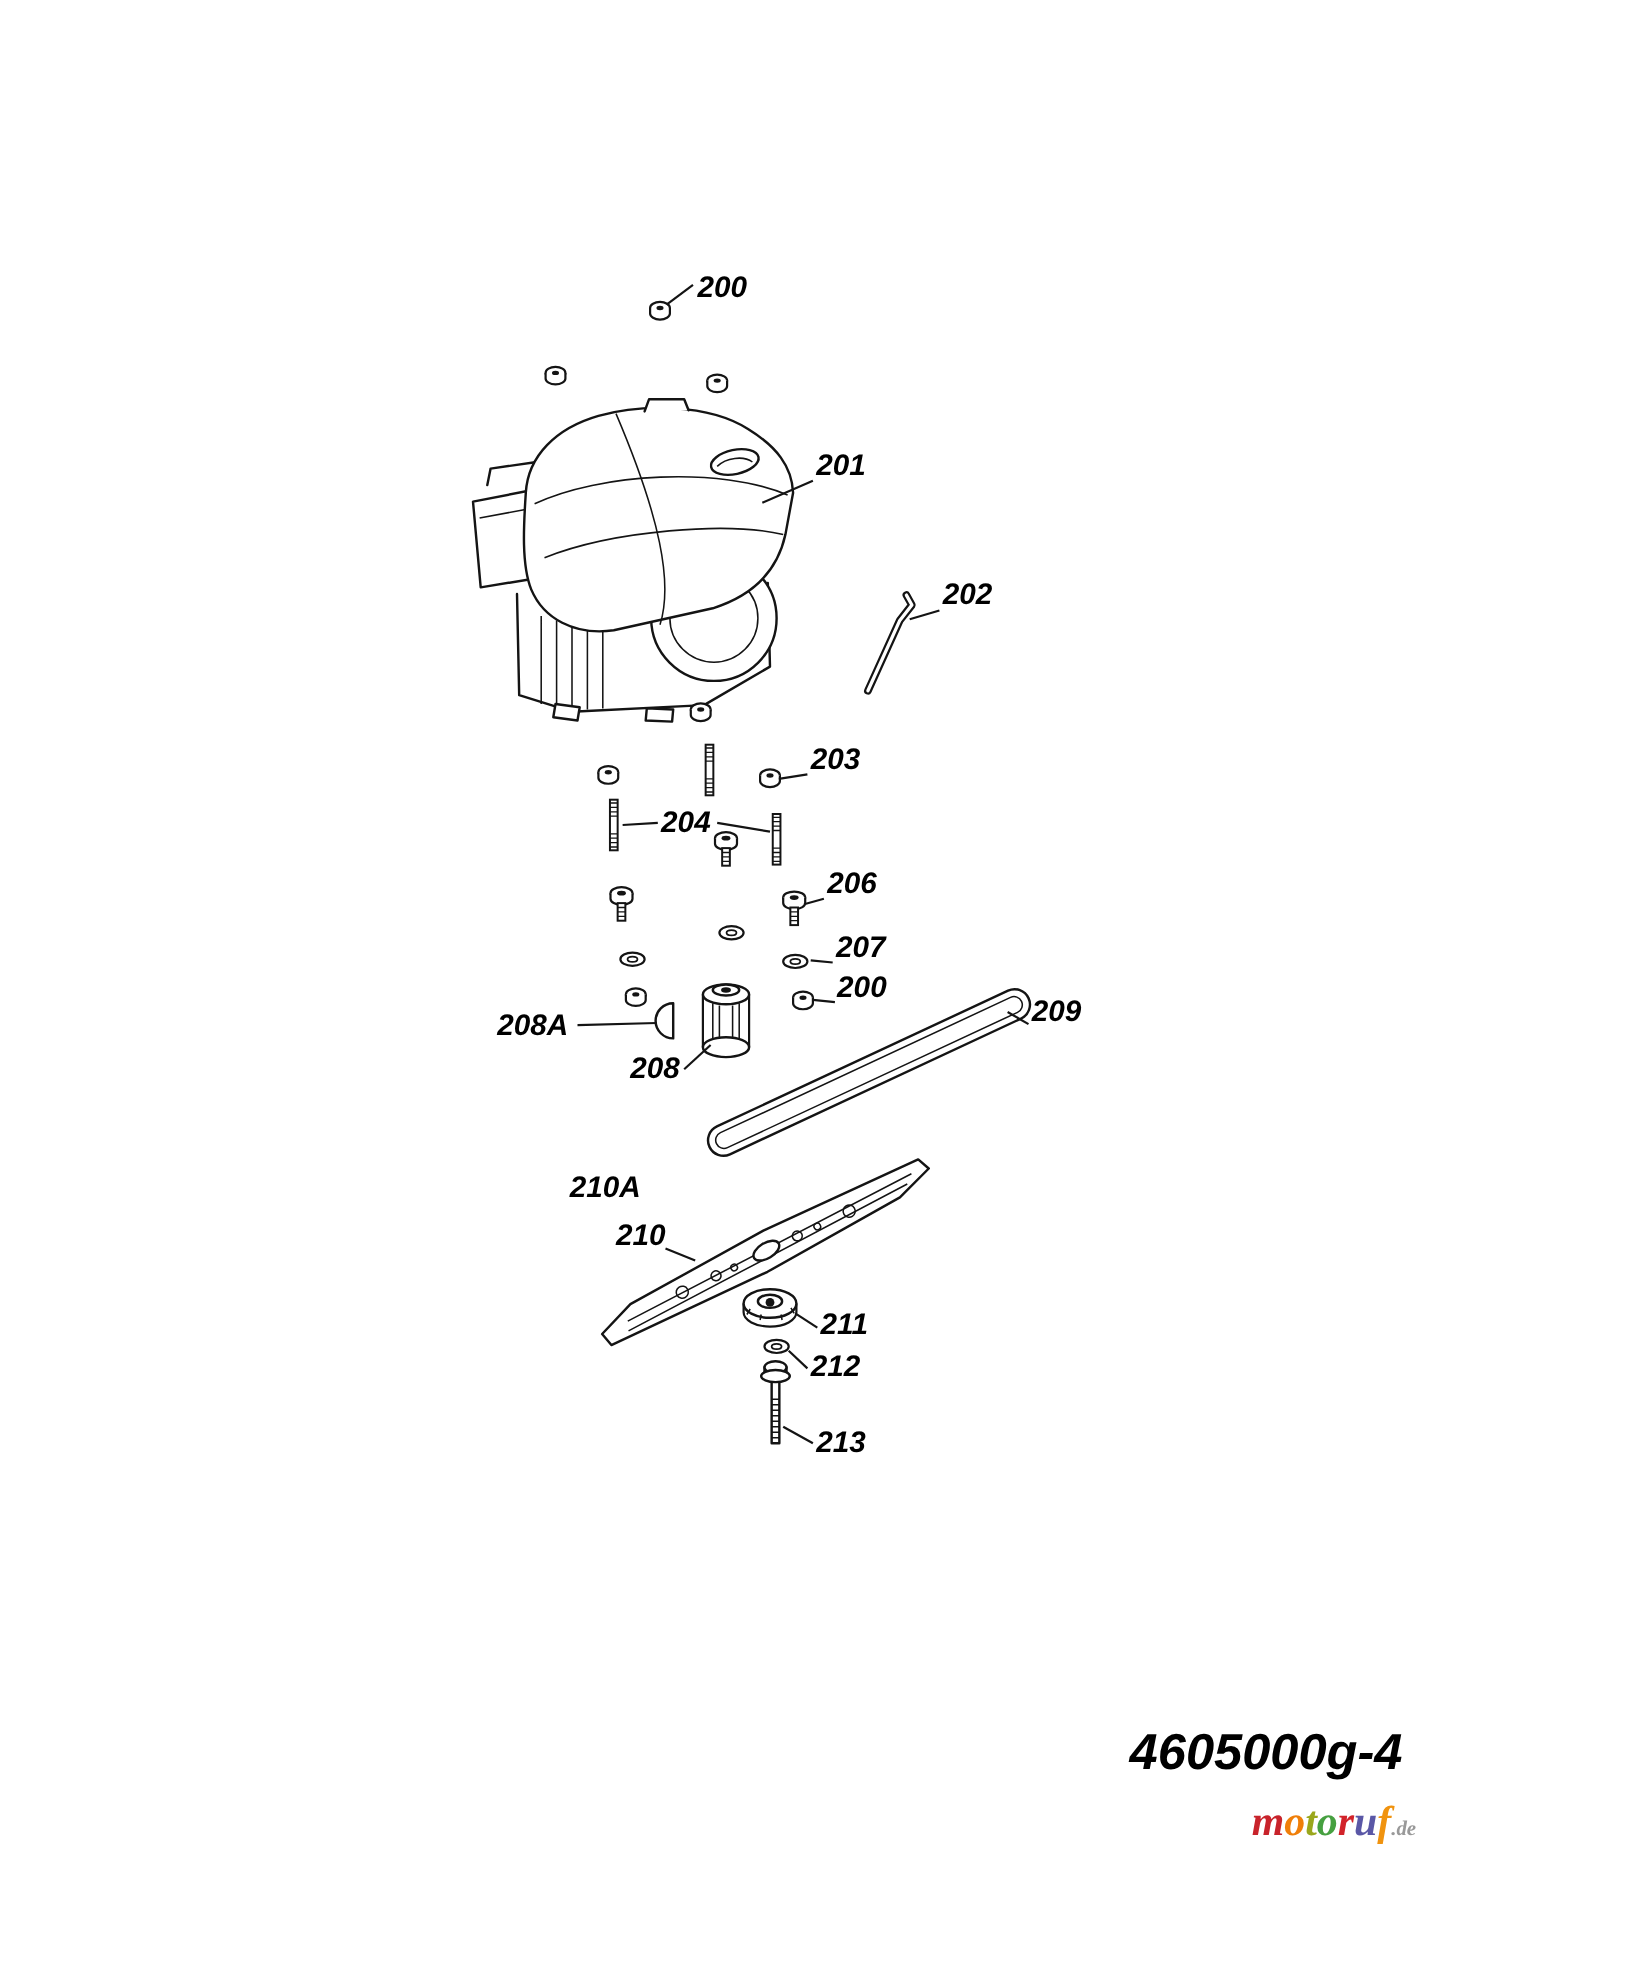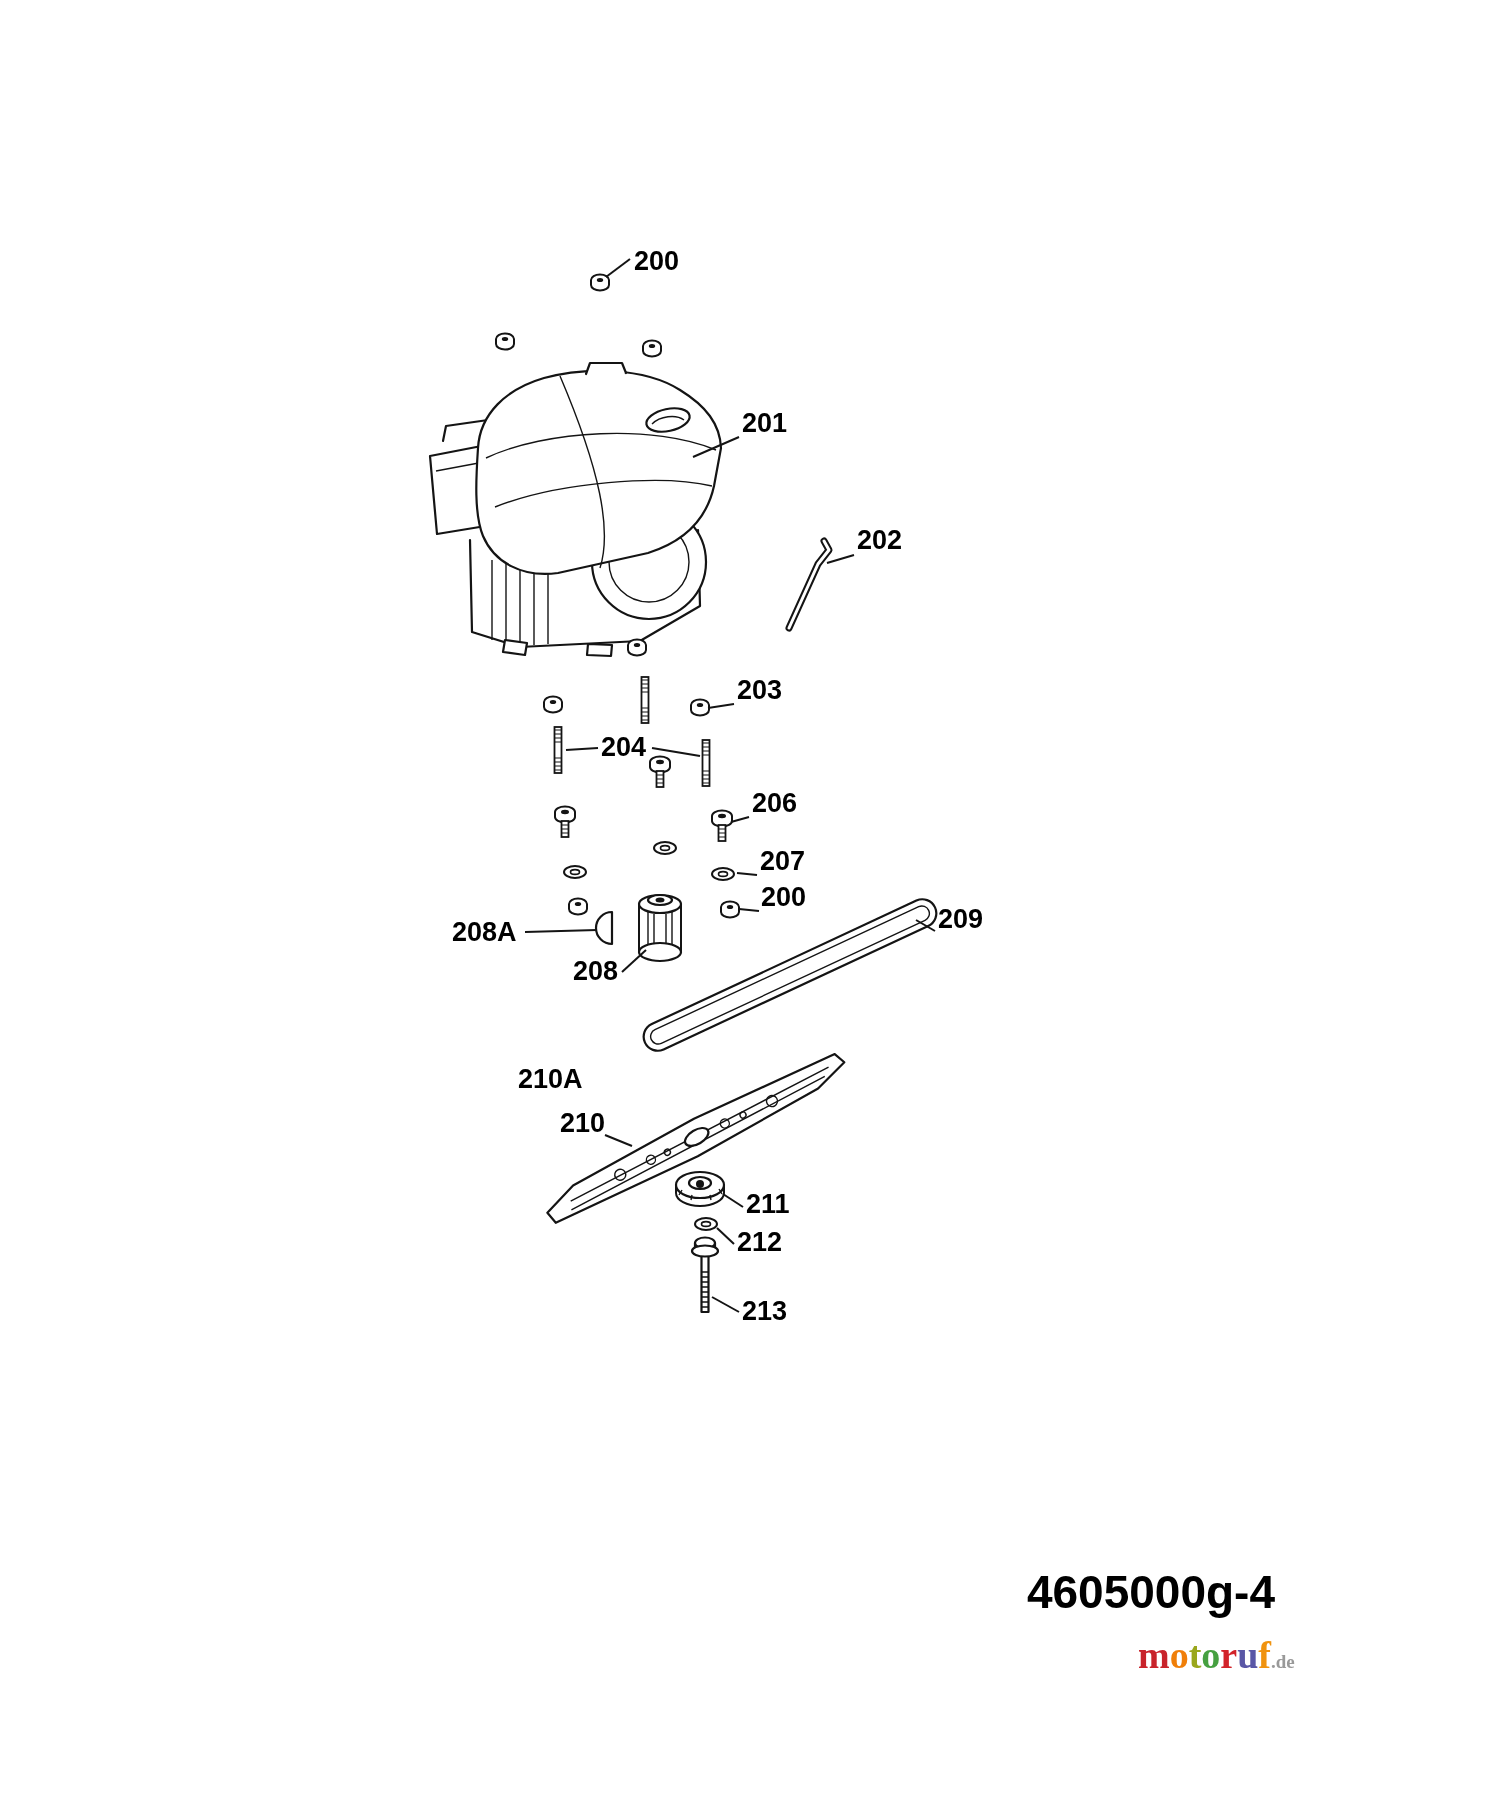--- a/index.html
+++ b/index.html
@@ -7,20 +7,21 @@
     padding: 0;
     background: #ffffff;
     font-family: "Liberation Sans", sans-serif;
   }
   .canvas {
     position: relative;
     width: 1488px;
     height: 1800px;
     background: #ffffff;
     overflow: hidden;
+    font-style: italic;
   }
   svg { display: block; width: 100%; height: 100%; }
 
   .part  { fill: #ffffff; stroke: #141414; stroke-width: 2.2; stroke-linejoin: round; stroke-linecap: round; }
   .line  { stroke: #141414; stroke-width: 2; fill: none; }
   .thin  { stroke: #141414; stroke-width: 1.4; fill: none; }
   .lbl   { font-family: "Liberation Sans", sans-serif; font-weight: bold; font-size: 27px; fill: #000000; }
   .code  { font-family: "Liberation Sans", sans-serif; font-weight: bold; font-size: 46px; fill: #000000; }
   .wm    { font-family: "Liberation Serif", serif; font-weight: bold; font-size: 38px; }
   .wm-de { font-size: 19px; }

